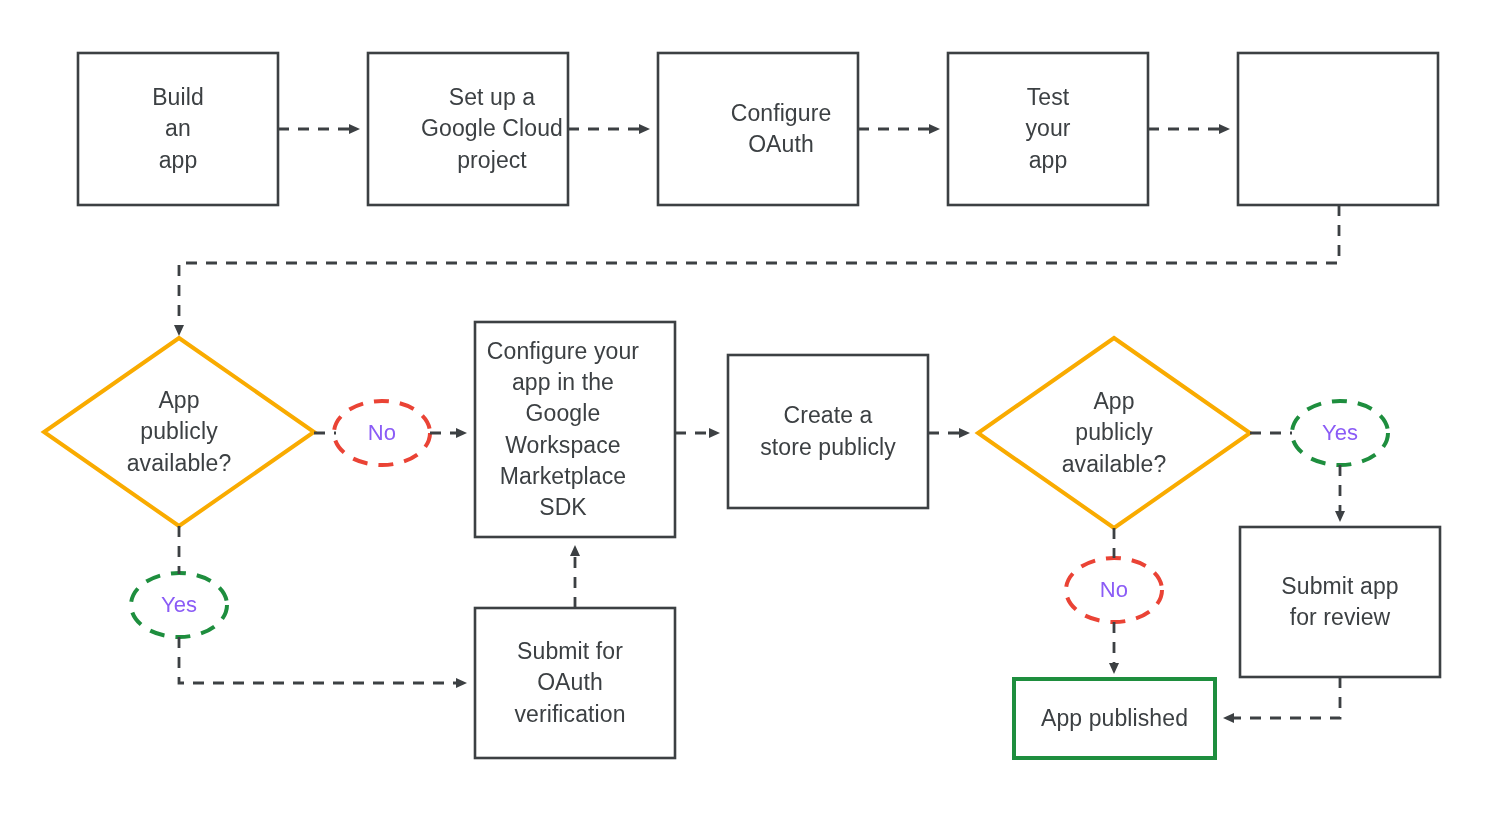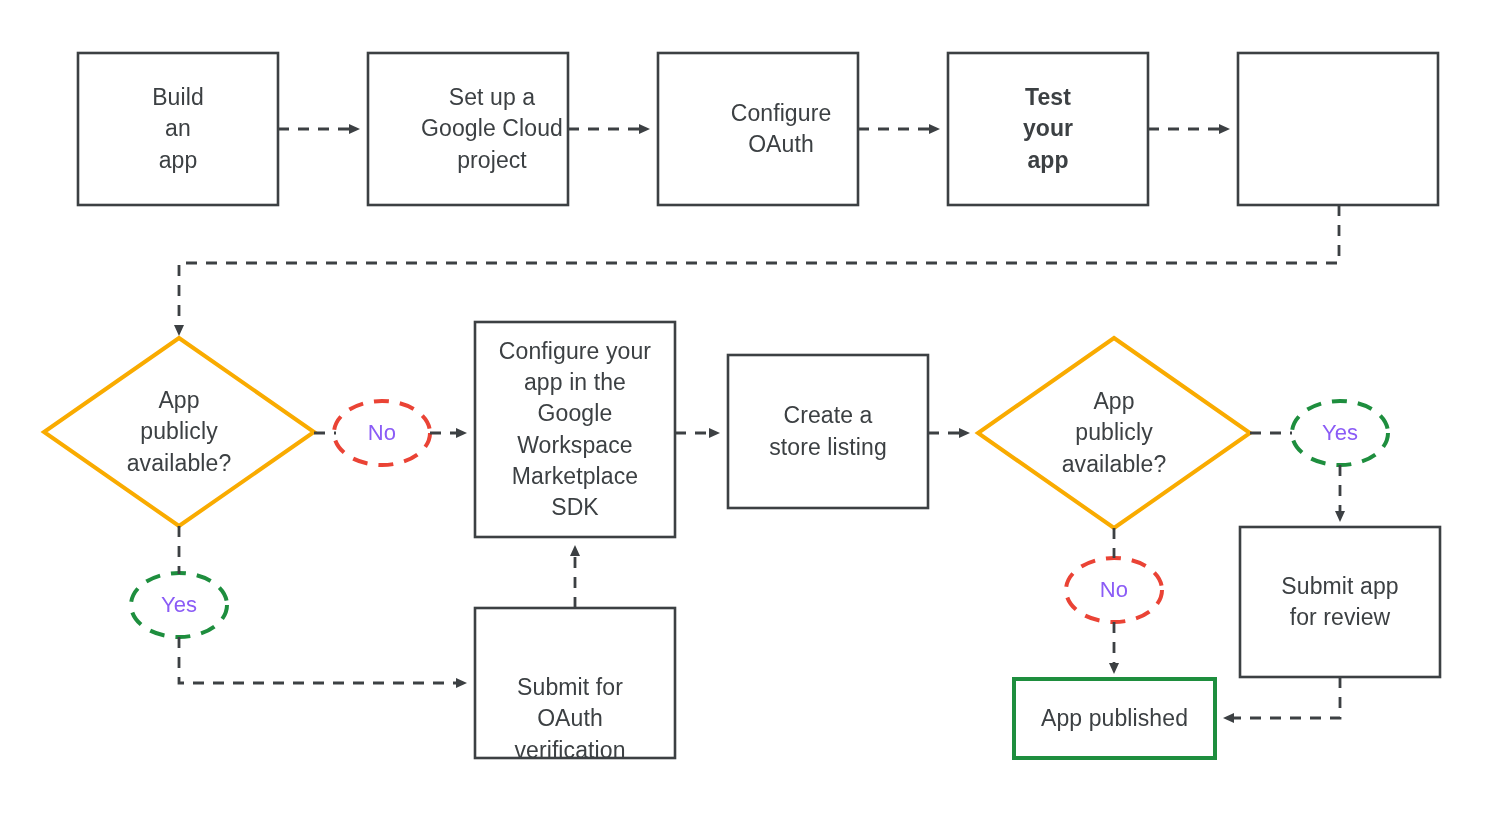--- a/index.html
+++ b/index.html
@@ -121,44 +121,44 @@
 an
 app</div>
 
   <div class="node-text" style="left:368px; top:53px; width:200px; height:152px;padding-left:24px;">Set up a
 Google Cloud
 project</div>
 
   <div class="node-text" style="left:658px; top:53px; width:200px; height:152px;margin-left:23px;">Configure
 OAuth</div>
 
-  <div class="node-text" style="left:948px; top:53px; width:200px; height:152px;font-weight:bold;">Test
+  <div class="node-text" style="left:948px; top:53px; width:200px; height:152px;">Test
 your
 app</div>
 
 
   <div class="node-text" style="left:79px; top:338px; width:200px; height:188px;">App
 publicly
 available?</div>
 
-  <div class="node-text" style="left:475px; top:322px; width:200px; height:215px;">Configure your
+  <div class="node-text" style="left:463px; top:322px; width:200px; height:215px;">Configure your
 app in the
 Google
 Workspace
 Marketplace
 SDK</div>
 
   <div class="node-text" style="left:728px; top:355px; width:200px; height:153px;">Create a
-store listing</div>
+store publicly</div>
 
   <div class="node-text" style="left:1014px; top:339px; width:200px; height:188px;">App
 publicly
 available?</div>
 
-  <div class="node-text" style="left:475px; top:608px; width:190px; height:150px;margin-top:36px;">Submit for
+  <div class="node-text" style="left:475px; top:608px; width:190px; height:150px;">Submit for
 OAuth
 verification</div>
 
   <div class="node-text" style="left:1014px; top:679px; width:201px; height:79px;">App published</div>
 
   <div class="node-text" style="left:1240px; top:527px; width:200px; height:150px;">Submit app
 for review</div>
 
   <div class="label-text" style="left:334px; top:401px; width:96px; height:64px;">No</div>
 

